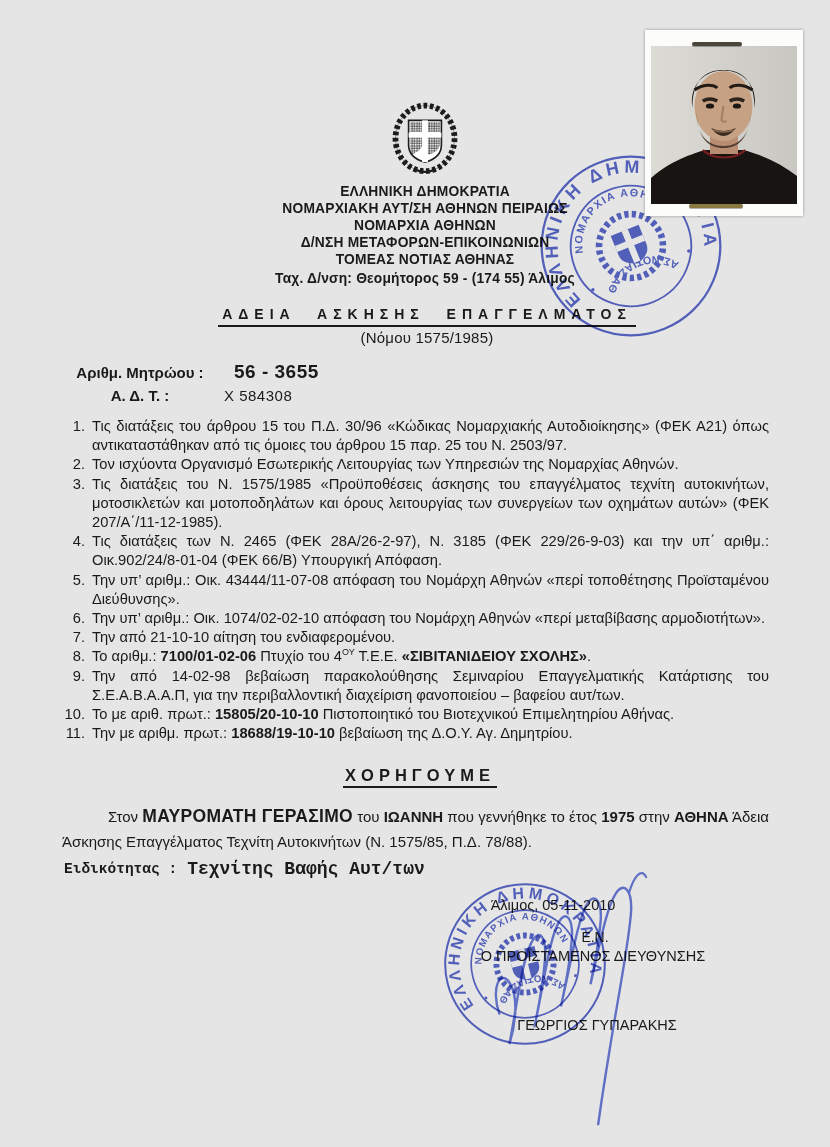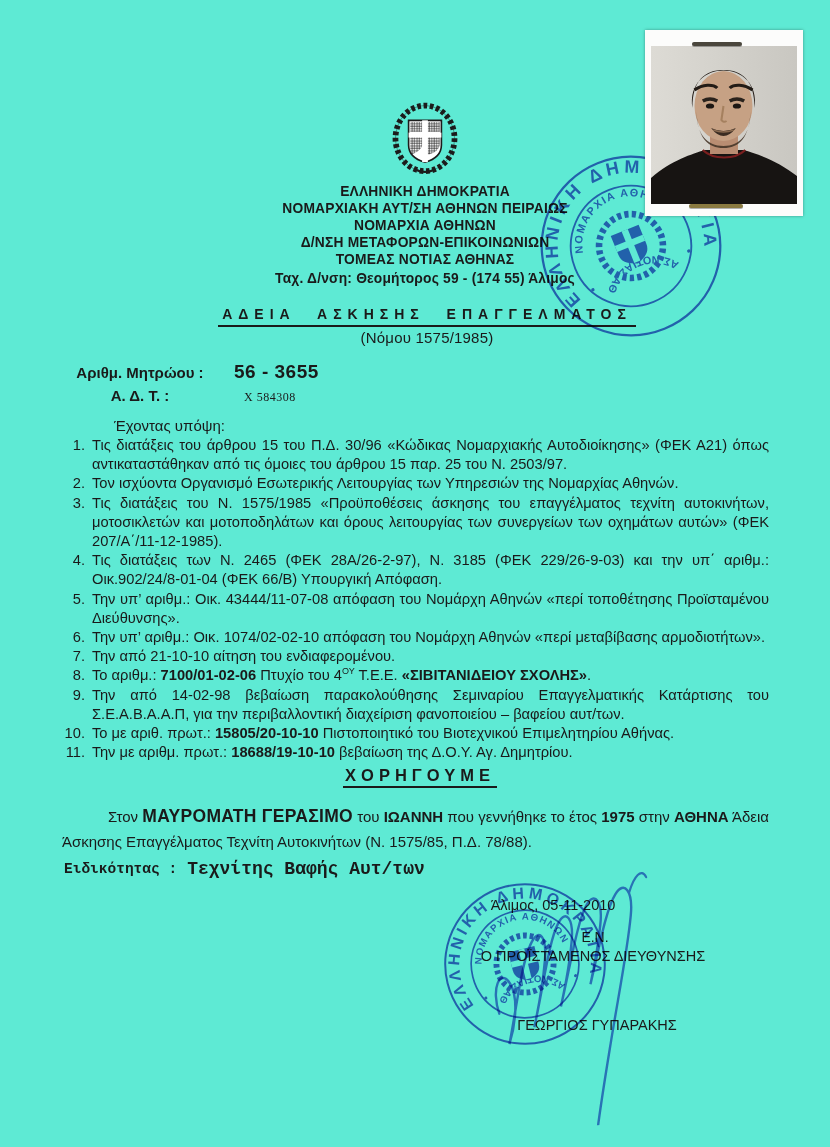--- a/index.html
+++ b/index.html
@@ -1,39 +1,39 @@
 <!DOCTYPE html>
 <html><head>
 <meta charset="utf-8">
 <style>
   * { margin:0; padding:0; box-sizing:border-box; }
   html,body { background:#9a9a9a; }
   .page {
     position:relative; width:830px; height:1147px; margin:0 auto;
-    background:#5eead4; overflow:hidden;
+    background:#e5e5e5; overflow:hidden;
     font-family:"Liberation Sans", sans-serif; color:#1a1a1a;
   }
   
   .emblem-top { position:absolute; left:384px; top:100px; width:82px; height:80px; }
   
   .header-block { position:absolute; top:183px; left:12px; width:826px; text-align:center; }
   .header-line { font-weight:bold; font-size:13.8px; line-height:17px; letter-spacing:.2px; }
   .header-line.addr { margin-top:2px; }
   
   .title-block { position:absolute; top:305px; left:0; width:854px; text-align:center; }
   .doc-title { display:inline-block; font-weight:bold; font-size:14px; letter-spacing:6px; word-spacing:12px;
                border-bottom:2.5px solid #1a1a1a; padding:0 4px 3px 4px; }
   .doc-subtitle { font-size:15px; margin-top:2px; letter-spacing:.2px; }
   
   .registry { position:absolute; top:361px; left:60px; }
   .reg-row { display:flex; align-items:baseline; }
   .reg-row + .reg-row { margin-top:4px; }
   .reg-label { font-weight:bold; font-size:15px; width:160px; text-align:center; }
   .reg-value1 { font-weight:bold; font-size:19px; margin-left:14px; letter-spacing:.5px; }
-  .reg-value2 { font-size:12px; margin-left:24px; letter-spacing:.5px;font-family:Liberation Serif, serif; }
+  .reg-value2 { font-size:15px; margin-left:4px; letter-spacing:.5px; }
   
   .considerations { position:absolute; top:417px; left:62px; width:707px; }
   .cons-intro { font-size:15px; margin-left:52px; margin-bottom:2px; }
   .cons-list .cons-item { display:flex; font-size:14.7px; line-height:19.2px; }
   .cons-num { min-width:30px; text-align:right; padding-right:7px; flex:0 0 auto; }
   .cons-text { flex:1 1 auto; text-align:justify; }
   sup { font-size:9px; vertical-align:super; line-height:0; }
   
   .grant-heading-wrap { position:absolute; top:766px; left:0; width:840px; text-align:center; }
   .grant-heading { display:inline-block; font-weight:bold; font-size:16.5px; letter-spacing:5px;
@@ -110,21 +110,20 @@
       <span class="reg-label">Αριθμ. Μητρώου :</span>
       <span class="reg-value1">56 - 3655</span>
     </div>
     <div class="reg-row">
       <span class="reg-label">Α. Δ. Τ.  :</span>
       <span class="reg-value2">Χ 584308</span>
     </div>
   </div>
 
   <div class="considerations">
-    <div class="cons-intro">Έχοντας υπόψη:</div>
     <div class="cons-list">
 
         <div class="cons-item">
           <span class="cons-num">1.</span>
           <span class="cons-text"><span>Τις διατάξεις του άρθρου 15 του Π.Δ. 30/96 «Κώδικας Νομαρχιακής Αυτοδιοίκησης» (ΦΕΚ Α21) όπως αντικαταστάθηκαν από τις όμοιες του άρθρου 15 παρ. 25 του Ν. 2503/97.</span></span>
         </div>
 
         <div class="cons-item">
           <span class="cons-num">2.</span>
           <span class="cons-text"><span>Τον ισχύοντα Οργανισμό Εσωτερικής Λειτουργίας των Υπηρεσιών της Νομαρχίας Αθηνών.</span></span>

